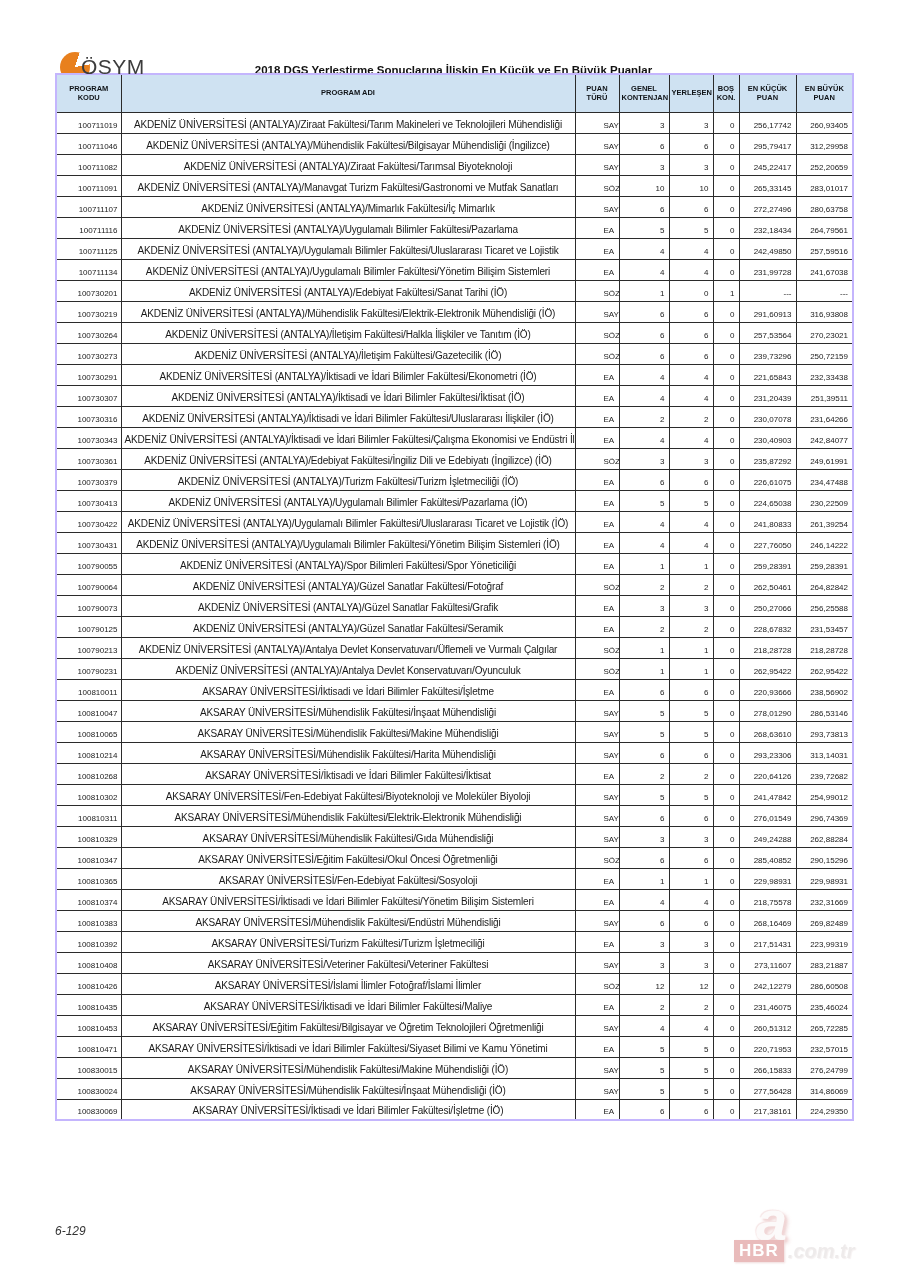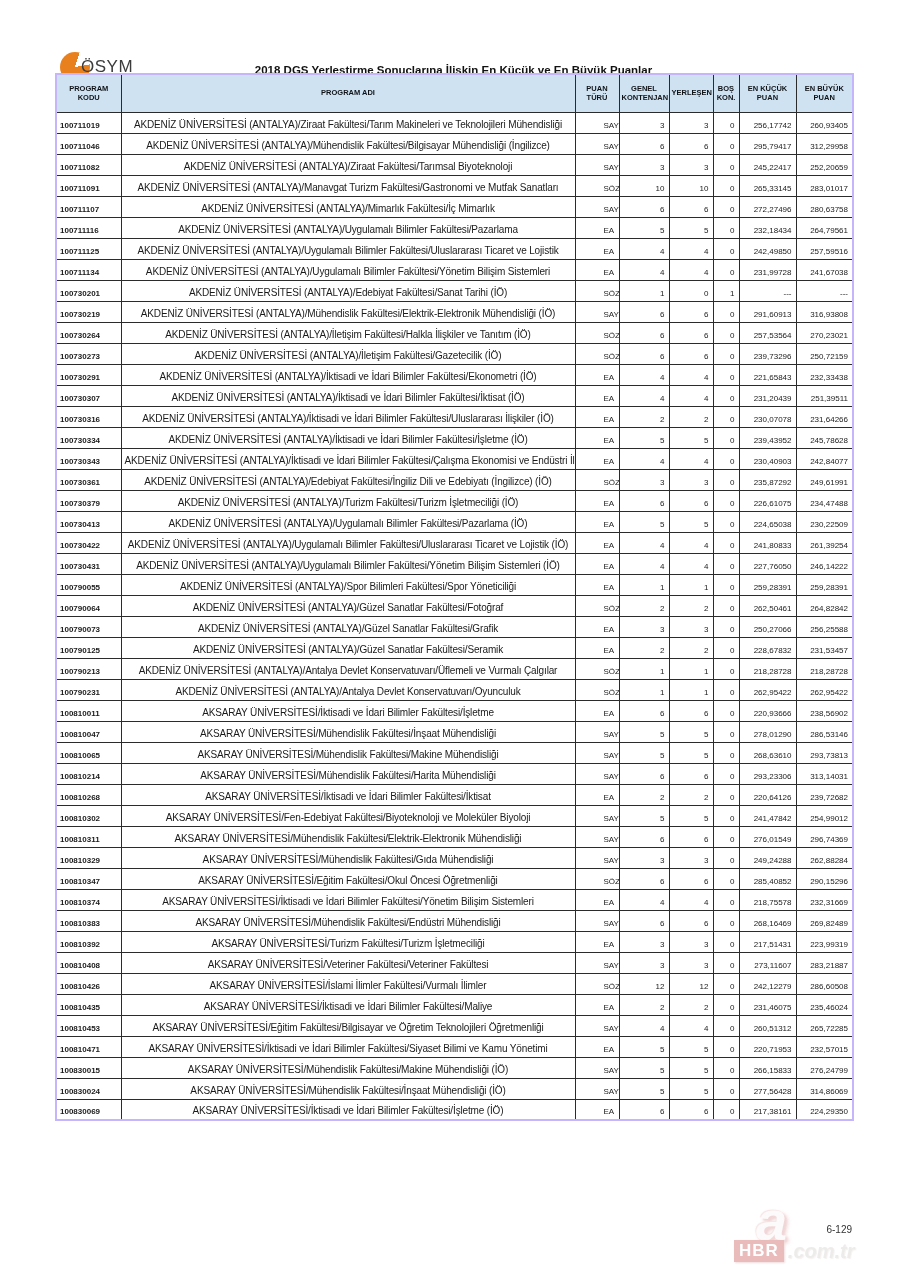--- a/index.html
+++ b/index.html
@@ -14,21 +14,21 @@
   body{
     width:900px;height:1273px;position:relative;overflow:hidden;
     font-family:"Liberation Sans",sans-serif;color:var(--text);
   }
   
   .logo{position:absolute;left:60px;top:52px;display:flex;align-items:center;}
   .logo-circle{
     width:30px;height:30px;border-radius:50%;display:inline-block;
     background:conic-gradient(var(--logo-orange) 0 18deg,#ffffff 18deg 80deg,var(--logo-orange) 80deg 360deg);
   }
-  .logo-text{font-size:17px;color:#3c3c3c;letter-spacing:.5px;margin-left:-9px;z-index:2;}
+  .logo-text{font-size:21px;color:#3c3c3c;letter-spacing:.5px;margin-left:-9px;z-index:2;}
   .doc-title{
     position:absolute;left:55px;top:64px;width:797px;text-align:center;
     font-size:11.5px;font-weight:bold;color:#111;
   }
   
   table.results{
     position:absolute;left:55px;top:73px;width:797px;
     border-collapse:collapse;table-layout:fixed;
     border:2px solid #c4b5fd;
   }
@@ -38,28 +38,28 @@
   }
   table.results thead th{
     background:var(--header-bg);height:38px;
     font-size:7.5px;font-weight:bold;text-align:center;vertical-align:middle;
     white-space:normal;line-height:1.3;color:#101418;padding:1px 2px;
   }
   table.results tbody tr{height:21px;}
   table.results tbody td{
     font-size:8px;vertical-align:bottom;padding:0 3px 3px 3px;color:#1a1a1a;
   }
-  table.results tbody td:nth-child(1){text-align:left;font-weight:bold;}
+  table.results tbody td:nth-child(1){text-align:right;}
   table.results tbody td:nth-child(2){text-align:center;font-size:10px;letter-spacing:-0.15px;}
   table.results tbody td:nth-child(3){text-align:left;padding-left:28px;}
   table.results tbody td:nth-child(n+4){text-align:right;padding-right:4px;}
   
   .page-number{
-    position:absolute;left:55px;top:1224px;width:797px;text-align:right;
-    font-size:10px;color:#333;
+    position:absolute;left:55px;top:1224px;width:797px;text-align:left;
+    font-size:12px;color:#333;font-style:italic;
   }
   
   .watermark{
     position:absolute;right:6px;bottom:10px;width:160px;opacity:.6;
     text-align:left;pointer-events:none;
   }
   .wm-a{
     font-size:56px;font-weight:bold;font-style:italic;line-height:.9;
     color:#fbf8f8;margin-left:22px;
     text-shadow:2px 2px 2px #e8bcbc,-1px -1px 1px #f0d5d5,3px 3px 4px #ddaaaa;
@@ -251,30 +251,20 @@
         <td>100730316</td>
         <td>AKDENİZ ÜNİVERSİTESİ (ANTALYA)/İktisadi ve İdari Bilimler Fakültesi/Uluslararası İlişkiler (İÖ)</td>
         <td>EA</td>
         <td>2</td>
         <td>2</td>
         <td>0</td>
         <td>230,07078</td>
         <td>231,64266</td>
       </tr>
       <tr>
-        <td>100730334</td>
-        <td>AKDENİZ ÜNİVERSİTESİ (ANTALYA)/İktisadi ve İdari Bilimler Fakültesi/İşletme (İÖ)</td>
-        <td>EA</td>
-        <td>5</td>
-        <td>5</td>
-        <td>0</td>
-        <td>239,43952</td>
-        <td>245,78628</td>
-      </tr>
-      <tr>
         <td>100730343</td>
         <td>AKDENİZ ÜNİVERSİTESİ (ANTALYA)/İktisadi ve İdari Bilimler Fakültesi/Çalışma Ekonomisi ve Endüstri İlişkileri (İÖ)</td>
         <td>EA</td>
         <td>4</td>
         <td>4</td>
         <td>0</td>
         <td>230,40903</td>
         <td>242,84077</td>
       </tr>
       <tr>
@@ -471,20 +461,30 @@
         <td>100810347</td>
         <td>AKSARAY ÜNİVERSİTESİ/Eğitim Fakültesi/Okul Öncesi Öğretmenliği</td>
         <td>SÖZ</td>
         <td>6</td>
         <td>6</td>
         <td>0</td>
         <td>285,40852</td>
         <td>290,15296</td>
       </tr>
       <tr>
+        <td>100810365</td>
+        <td>AKSARAY ÜNİVERSİTESİ/Fen-Edebiyat Fakültesi/Sosyoloji</td>
+        <td>EA</td>
+        <td>1</td>
+        <td>1</td>
+        <td>0</td>
+        <td>229,98931</td>
+        <td>229,98931</td>
+      </tr>
+      <tr>
         <td>100810374</td>
         <td>AKSARAY ÜNİVERSİTESİ/İktisadi ve İdari Bilimler Fakültesi/Yönetim Bilişim Sistemleri</td>
         <td>EA</td>
         <td>4</td>
         <td>4</td>
         <td>0</td>
         <td>218,75578</td>
         <td>232,31669</td>
       </tr>
       <tr>
@@ -512,21 +512,21 @@
         <td>AKSARAY ÜNİVERSİTESİ/Veteriner Fakültesi/Veteriner Fakültesi</td>
         <td>SAY</td>
         <td>3</td>
         <td>3</td>
         <td>0</td>
         <td>273,11607</td>
         <td>283,21887</td>
       </tr>
       <tr>
         <td>100810426</td>
-        <td>AKSARAY ÜNİVERSİTESİ/İslami İlimler Fakültesi/Vurmalı İlimler</td>
+        <td>AKSARAY ÜNİVERSİTESİ/İslami İlimler Fotoğraf/İslami İlimler</td>
         <td>SÖZ</td>
         <td>12</td>
         <td>12</td>
         <td>0</td>
         <td>242,12279</td>
         <td>286,60508</td>
       </tr>
       <tr>
         <td>100810435</td>
         <td>AKSARAY ÜNİVERSİTESİ/İktisadi ve İdari Bilimler Fakültesi/Maliye</td>

